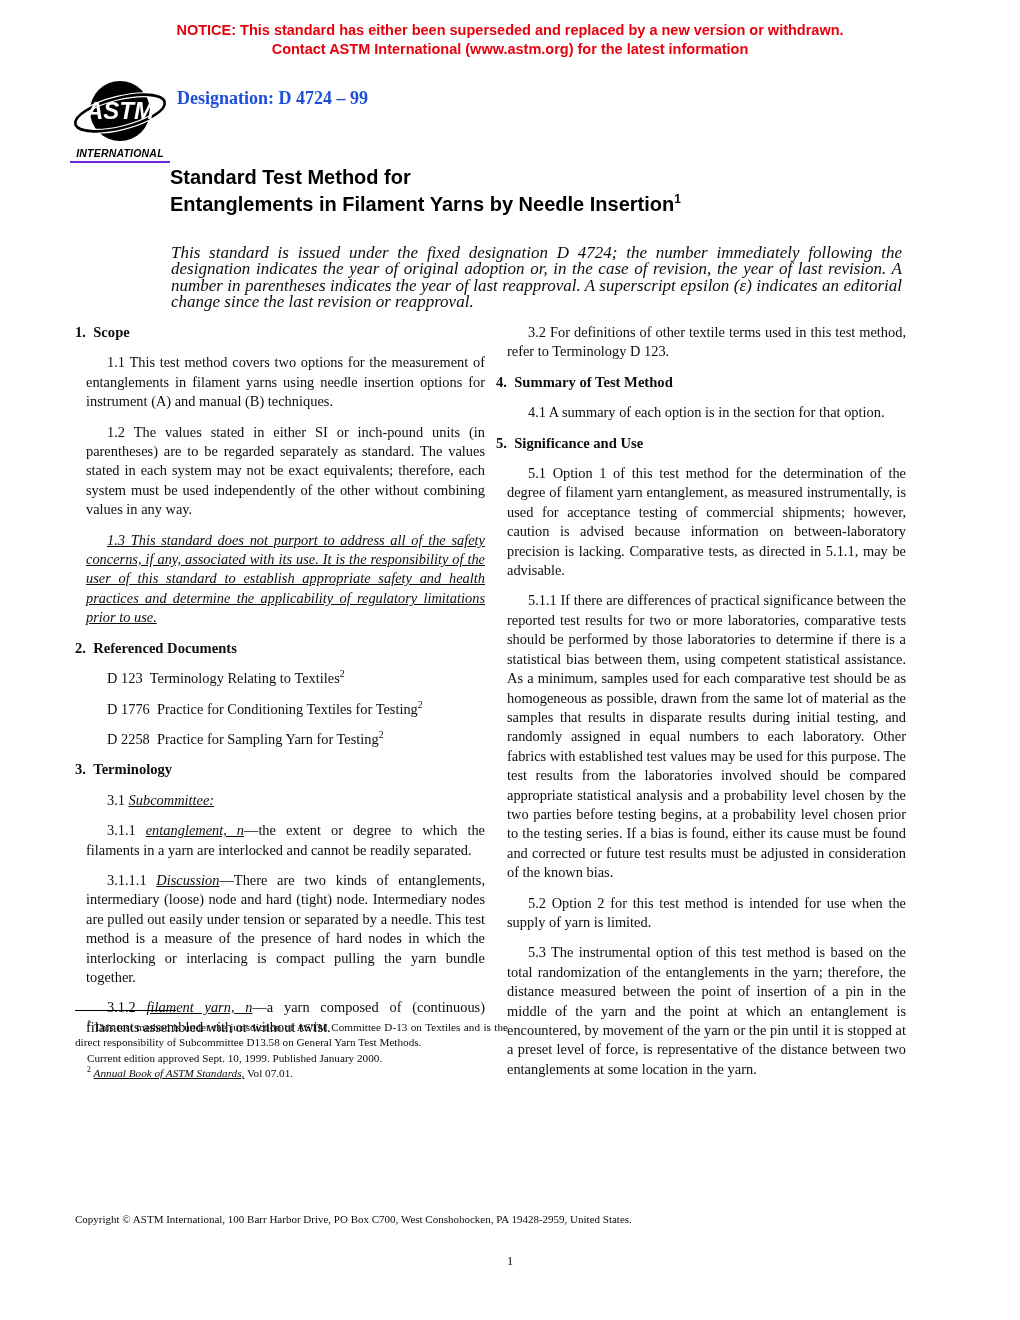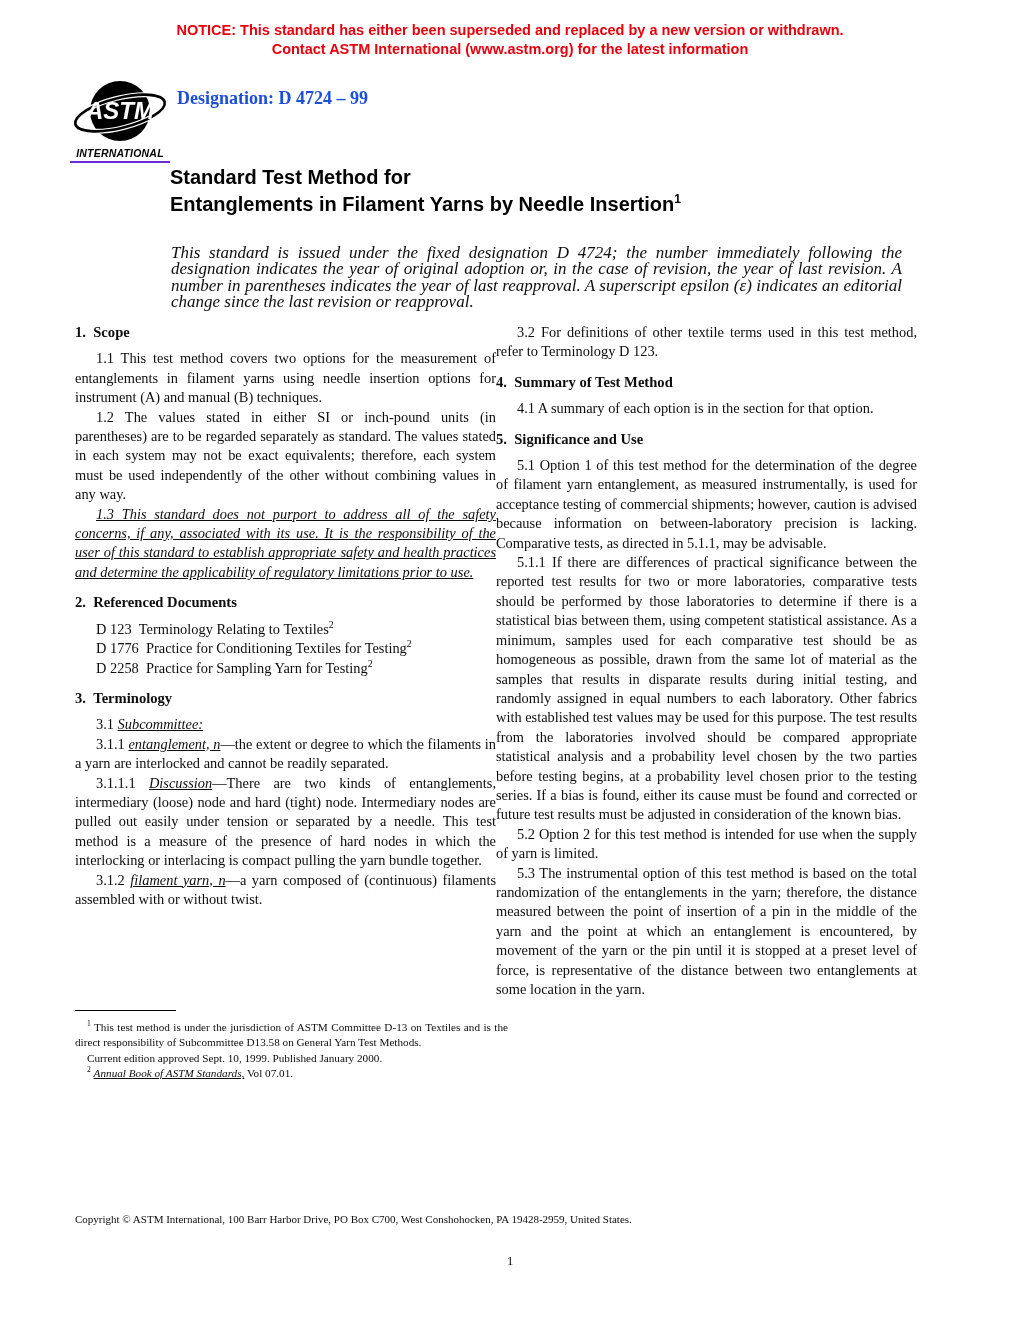--- a/index.html
+++ b/index.html
@@ -35,21 +35,21 @@
   }
   .columns {
     position:absolute; left:75px; top:323px; width:868px;
     display:flex; align-items:flex-start;
   }
   .col { width:421px; font-size:14.4px; line-height:19.4px; text-align:justify; }
   p.blk-heading {
     font-weight:700; font-size:14.6px; margin:11px 0 7px; text-align:left; text-indent:0;
   }
   .col p:first-child { margin-top:0; }
-  p.blk-para, p.blk-ref { margin:0; text-indent:21px; }
+  p.blk-para, p.blk-ref { margin:11px; text-indent:21px; }
   .it { font-style:italic;text-decoration:underline; }
   .sup { font-size:0.68em; vertical-align:super; line-height:0; }
   .footnotes {
     position:absolute; left:75px; top:1010px; width:433px;
     font-size:11.2px; line-height:15.4px; text-align:justify;
   }
   .fn-rule { width:101px; height:0; border-top:1.4px solid #000; margin-bottom:9px; }
   .footnotes p.blk-fn { margin:0; text-indent:12px; }
   .copyright { position:absolute; left:75px; top:1213px; width:840px; font-size:11px; }
   .pageno { position:absolute; top:1254px; left:0; width:100%; text-align:center; font-size:12.5px; }

